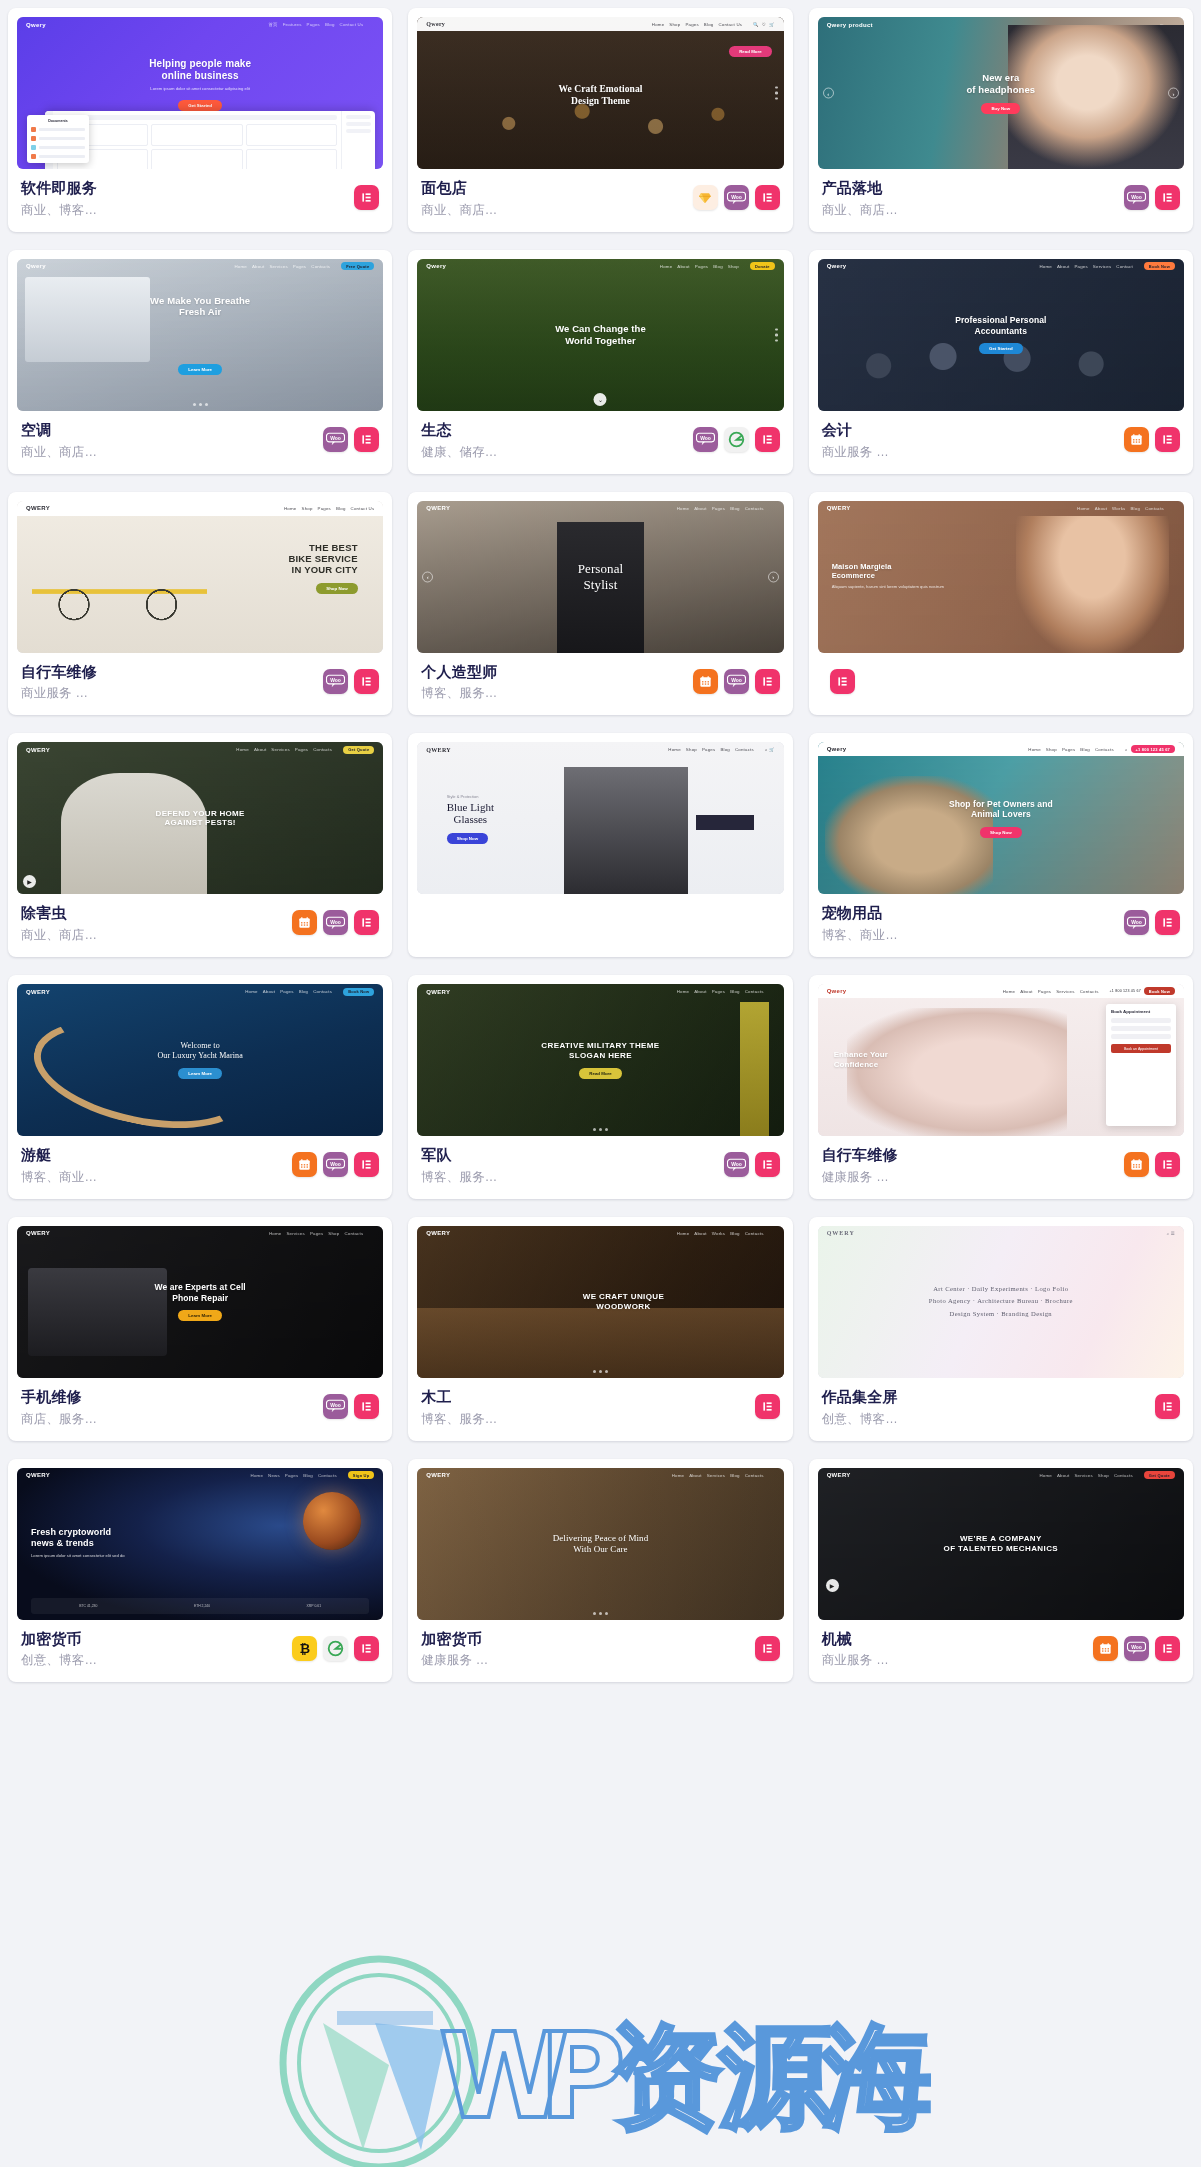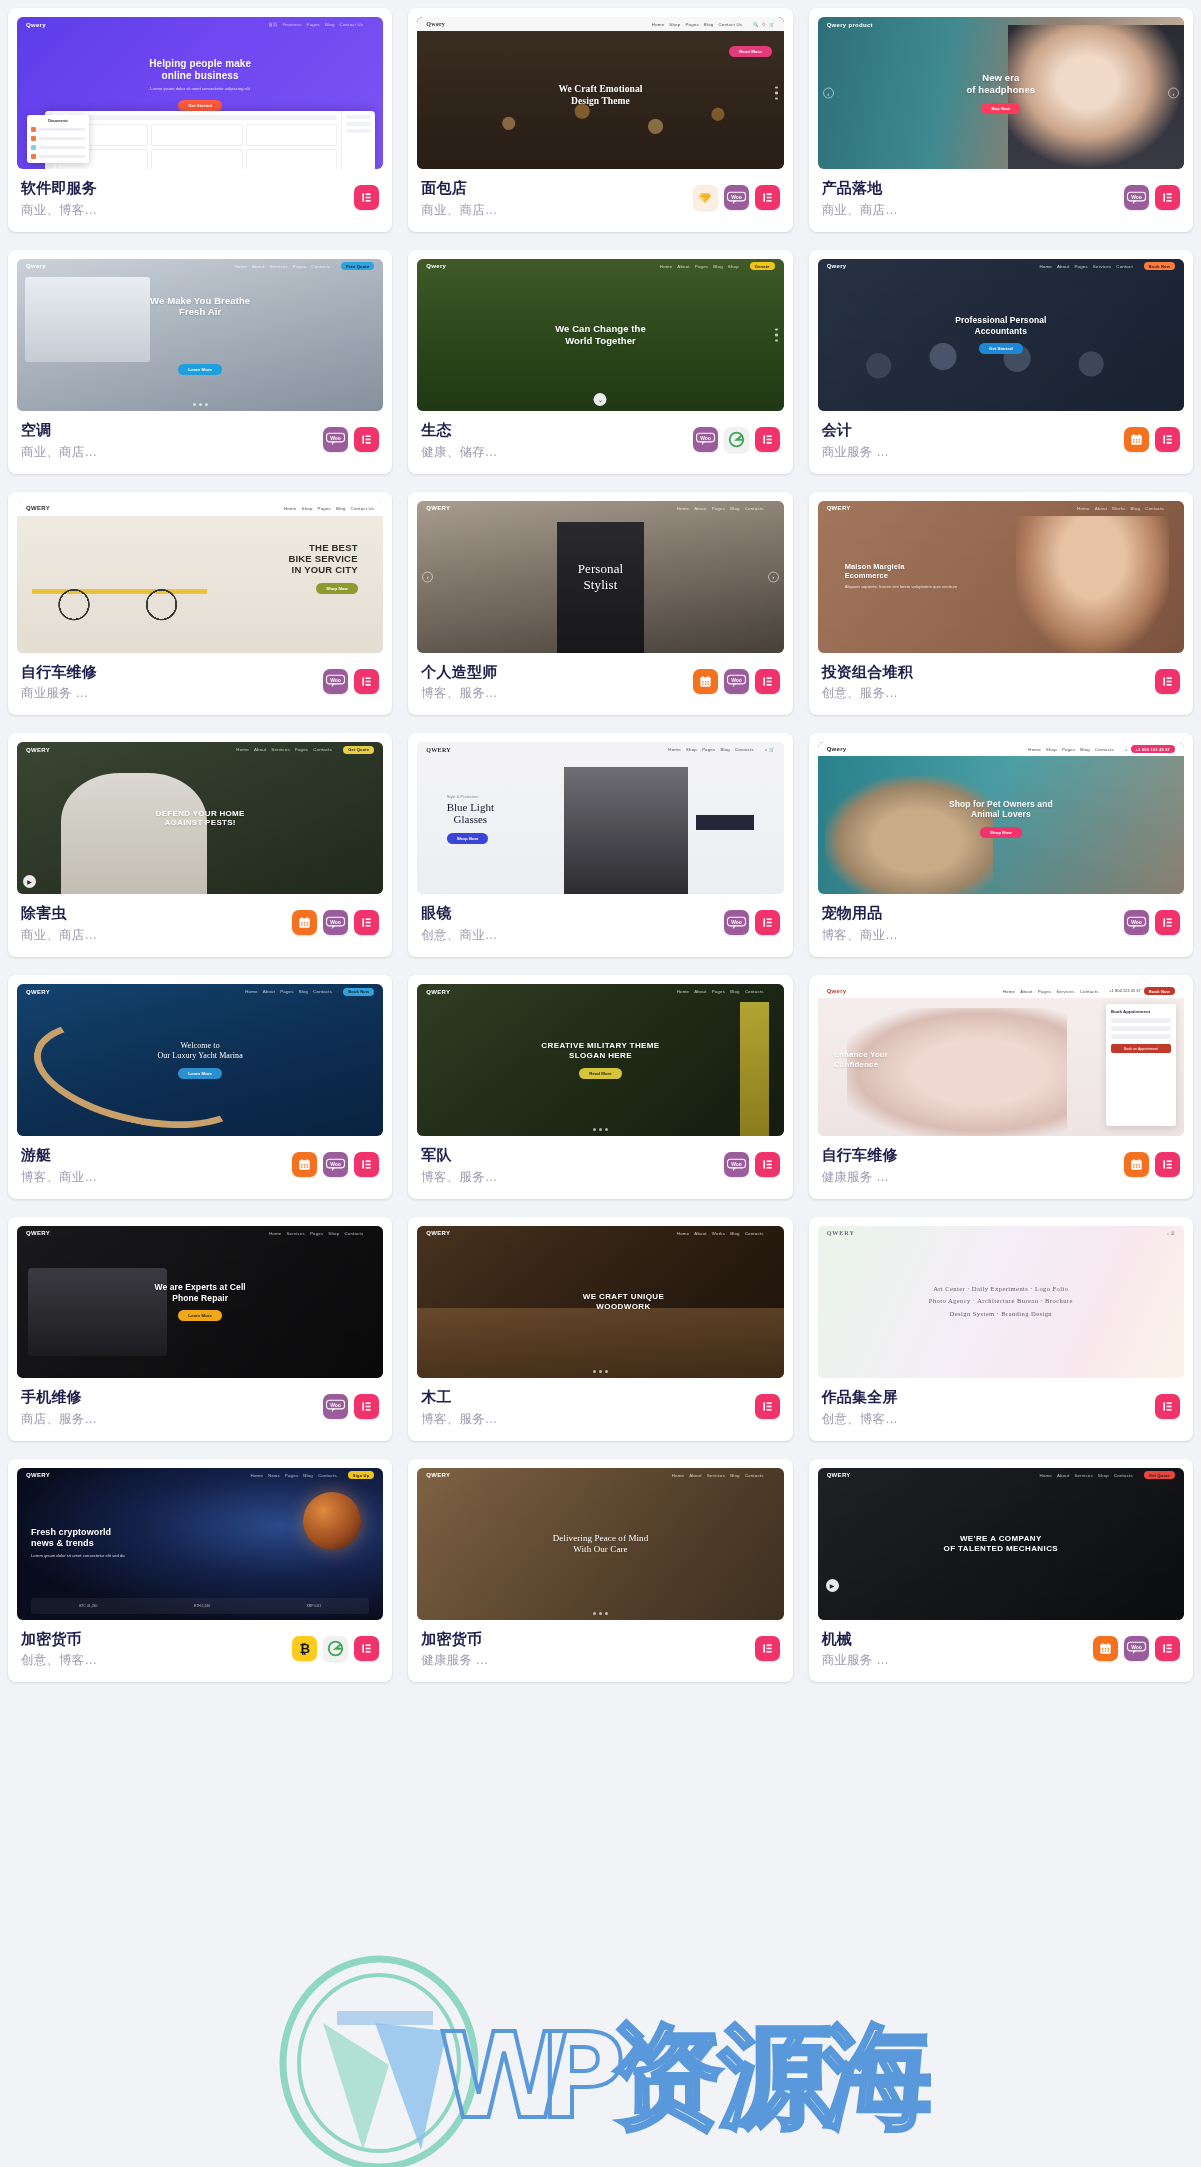--- a/index.html
+++ b/index.html
@@ -600,42 +600,38 @@
               <rect x="10" y="10.2" width="11" height="3.6" fill="#fff"></rect>
               <rect x="10" y="17.4" width="11" height="3.6" fill="#fff"></rect>
             </svg>
           </span>
       </div>
     </div>
     </div>
     <div class="card">
     <div class="thumb">
 
-    <div class="thumb-inner" style="background:linear-gradient(rgba(60,30,20,.18),rgba(60,30,20,.22)),linear-gradient(110deg,#b98a6c,#a8785c 55%,#8d6149);color:#fff;align-items:flex-start;padding-left:27px;text-align:left;">
+    <div class="thumb-inner" style="background:linear-gradient(rgba(60,30,20,.18),rgba(60,30,20,.22)),linear-gradient(110deg,#b98a6c,#a8785c 55%,#8d6149);color:#fff;align-items:flex-start;padding-left:14px;text-align:left;">
       <div class="site-nav" style="color:rgba(255,255,255,.85);">
     <span class="site-logo" style="color:#fff;">QWERY</span>
     <span class="nav-links">
               <span>Home</span>
               <span>About</span>
               <span>Works</span>
               <span>Blog</span>
               <span>Contacts</span>
             </span>
     <span class="nav-right"></span>
   </div>
       <div style="position:absolute;right:4%;top:10%;bottom:0;width:42%;background:radial-gradient(ellipse at 50% 30%,#e8c2a4 30%,#b07e5d 62%,transparent 76%);"></div>
       <div class="hero-title" style="font-size:7.5px;text-align:left;padding:0;position:relative;z-index:2;">Maison Margiela<br>Ecommerce</div>
       <div class="hero-sub" style="padding:0;text-align:left;max-width:120px;position:relative;z-index:2;">Aliquam sapiente, harum sint lorem voluptatem quis nostrum</div>
     </div>
     </div>
     <div class="meta">
-      <div class="meta-text">
-        <div class="title">投资组合堆积</div>
-        <div class="subtitle">创意、服务…</div>
-      </div>
       <div class="badges">
         <span class="badge elementor" title="Elementor">
       <svg width="11" height="11" viewBox="0 0 24 24" aria-hidden="true">
               <rect x="3" y="3" width="3.6" height="18" fill="#fff"></rect>
               <rect x="10" y="3" width="11" height="3.6" fill="#fff"></rect>
               <rect x="10" y="10.2" width="11" height="3.6" fill="#fff"></rect>
               <rect x="10" y="17.4" width="11" height="3.6" fill="#fff"></rect>
             </svg>
           </span>
       </div>
@@ -720,43 +716,20 @@
       </div>
       <div style="position:absolute;left:40%;top:16%;width:34%;bottom:0;background:linear-gradient(#6e6e74,#2c2c31);"></div>
       <div style="position:absolute;left:8%;top:34%;text-align:left;z-index:2;">
         <div style="font-size:4px;color:#8b8b98;margin-bottom:2px;">Style &amp; Protection</div>
         <div style="font-family:'Liberation Serif',serif;font-size:11px;line-height:1.12;color:#1b1b33;text-align:center;">Blue Light<br>Glasses</div>
         <span class="cta" style="background:#3a44d8;color:#fff;margin-top:5px;">Shop Now</span>
       </div>
       <div style="position:absolute;right:8%;top:48%;width:16%;height:10%;background:#26263a;"></div>
     </div>
     </div>
-    <div class="meta">
-      <div class="meta-text">
-        <div class="title">眼镜</div>
-        <div class="subtitle">创意、商业…</div>
-      </div>
-      <div class="badges">
-        <span class="badge woo" title="WooCommerce">
-      <svg width="19" height="14" viewBox="0 0 40 28" aria-hidden="true">
-        <rect x="1" y="2" width="38" height="18" rx="6" fill="none" stroke="#fff" stroke-width="2.4"></rect>
-        <path d="M14 20 L12 27 L19 20 Z" fill="#fff"></path>
-        <text x="20" y="15.6" font-family="Liberation Sans, sans-serif" font-size="10.5" font-weight="700" fill="#fff" text-anchor="middle">Woo</text>
-      </svg>
-          </span>
-          <span class="badge elementor" title="Elementor">
-      <svg width="11" height="11" viewBox="0 0 24 24" aria-hidden="true">
-              <rect x="3" y="3" width="3.6" height="18" fill="#fff"></rect>
-              <rect x="10" y="3" width="11" height="3.6" fill="#fff"></rect>
-              <rect x="10" y="10.2" width="11" height="3.6" fill="#fff"></rect>
-              <rect x="10" y="17.4" width="11" height="3.6" fill="#fff"></rect>
-            </svg>
-          </span>
-      </div>
-    </div>
     </div>
     <div class="card">
     <div class="thumb">
 
     <div class="thumb-inner" style="background:linear-gradient(rgba(0,0,0,.16),rgba(0,0,0,.26)),linear-gradient(120deg,#2e9aa8,#5cc0c8 45%,#b9aa96);color:#fff;">
       <div class="site-nav" style="background:#fff;color:#2b2b33;height:14px;">
         <span class="site-logo">Qwery</span>
         <span class="nav-links">
               <span>Home</span>
               <span>Shop</span>

